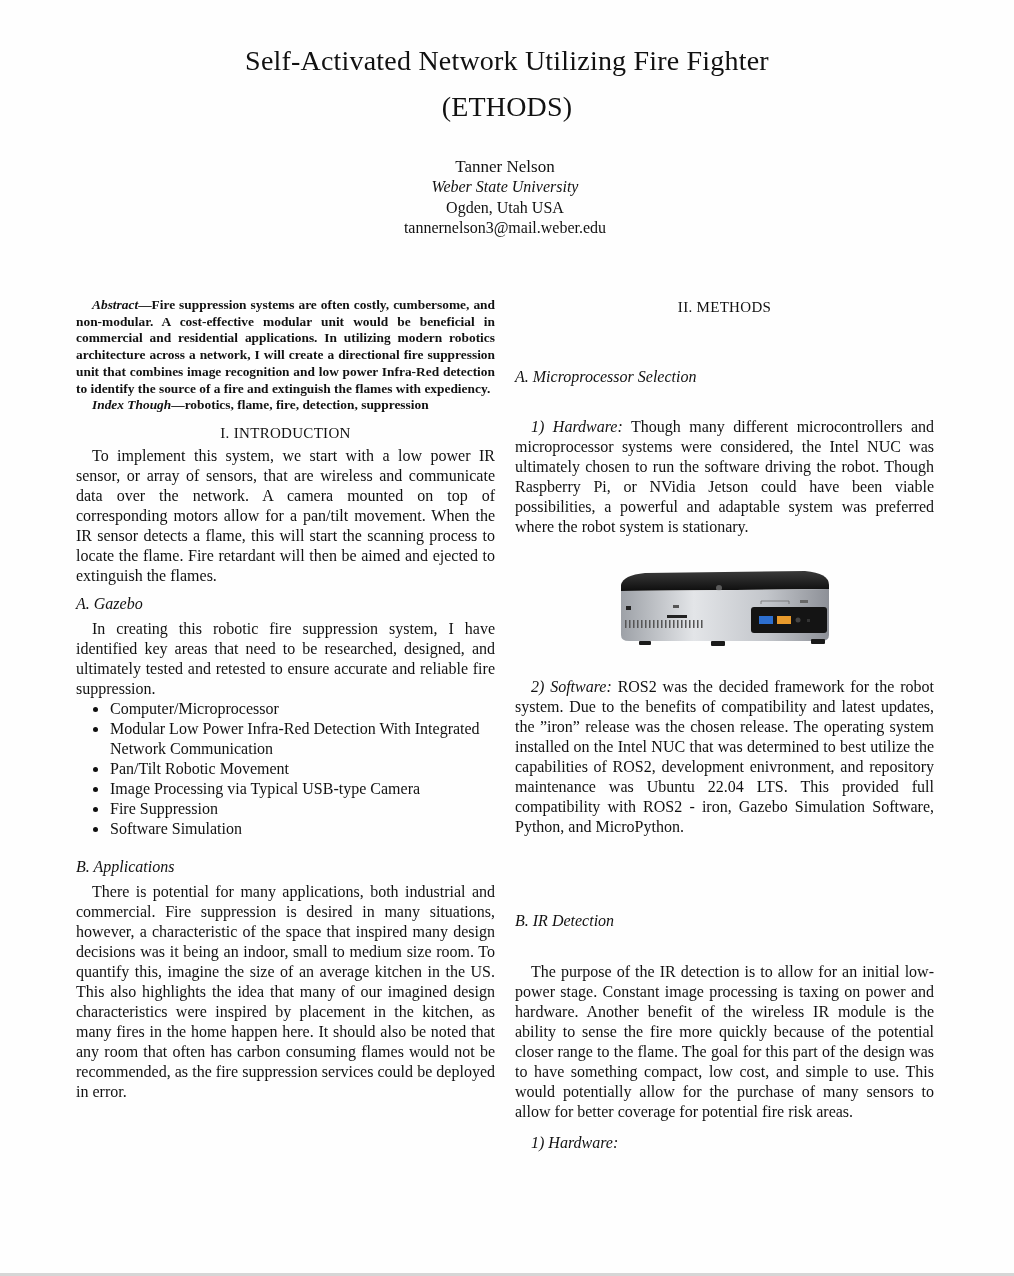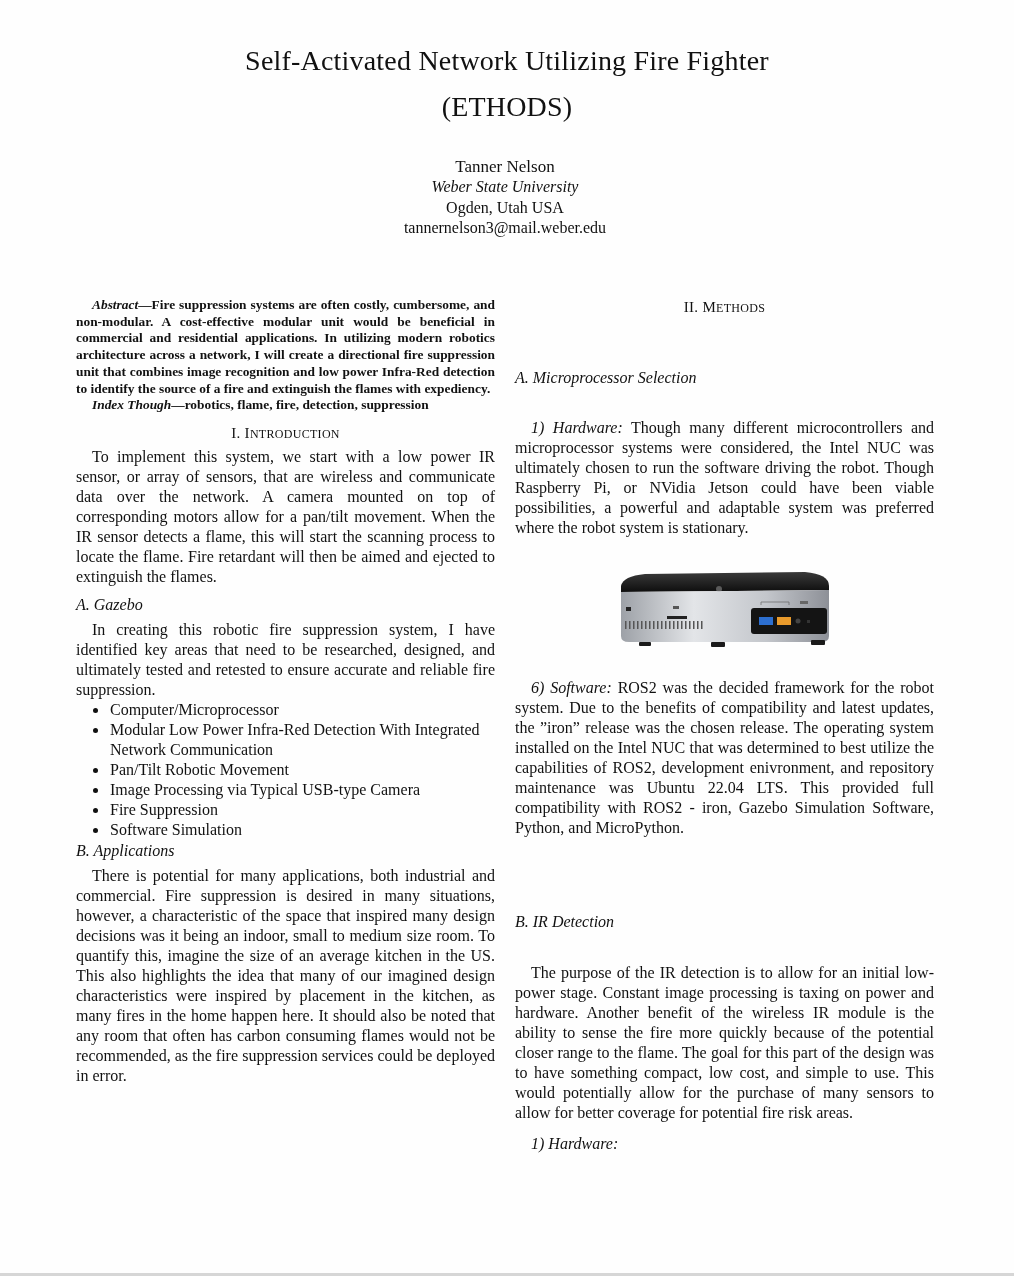--- a/index.html
+++ b/index.html
@@ -25,21 +25,21 @@
     .col-left { left: 76px; top: 297px; }
     .col-right { left: 515px; top: 297px; }
 
     p { margin: 0; text-align: justify; }
     .indent { text-indent: 16px; }
 
     .abstract { font-size: 13.4px; line-height: 16.7px; font-weight: bold; text-align: justify; }
     .abstract .lead { font-style: italic; }
 
     .sec-head { text-align: center; font-size: 15px; line-height: 20px; letter-spacing: 0.3px; }
-    .sec-head .sc { font-size: 12px; }
+    .sec-head .sc { font-size: 15px; }
     .sub-head { font-style: italic; font-size: 16px; line-height: 20px; }
     .subsub-lead { font-style: italic; }
 
     ul.bullets { margin: 0; padding: 0; list-style: none; }
     ul.bullets li { position: relative; padding-left: 34px; text-align: left; }
     ul.bullets li .dot {
       position: absolute; left: 17px; top: 8px; width: 5px; height: 5px; border-radius: 50%; background: #111;
     }
 
     .figure { position: relative; width: 419px; height: 110px; }
@@ -80,21 +80,21 @@
     <p class="indent" style="margin-top:5px;">In creating this robotic fire suppression system, I have identified key areas that need to be researched, designed, and ultimately tested and retested to ensure accurate and reliable fire suppression.</p>
     <ul class="bullets">
       <li><span class="dot"></span><span>Computer/Microprocessor</span></li>
       <li><span class="dot"></span><span>Modular Low Power Infra-Red Detection With Integrated Network Communication</span></li>
       <li><span class="dot"></span><span>Pan/Tilt Robotic Movement</span></li>
       <li><span class="dot"></span><span>Image Processing via Typical USB-type Camera</span></li>
       <li><span class="dot"></span><span>Fire Suppression</span></li>
       <li><span class="dot"></span><span>Software Simulation</span></li>
     </ul>
 
-    <div class="sub-head" style="margin-top:1px;font-family:Liberation Serif, serif;">B. Applications</div>
+    <div class="sub-head" style="margin-top:18px;font-family:Liberation Serif, serif;">B. Applications</div>
     <p class="indent" style="margin-top:5px;">There is potential for many applications, both industrial and commercial. Fire suppression is desired in many situations, however, a characteristic of the space that inspired many design decisions was it being an indoor, small to medium size room. To quantify this, imagine the size of an average kitchen in the US. This also highlights the idea that many of our imagined design characteristics were inspired by placement in the kitchen, as many fires in the home happen here. It should also be noted that any room that often has carbon consuming flames would not be recommended, as the fire suppression services could be deployed in error.</p>
   </div>
 
   <div class="col col-right">
     <div class="sec-head" style="margin-top:0px;">
       <span>II.</span>
       <span>M</span><span class="sc">ETHODS</span>
     </div>
 
     <div class="sub-head" style="margin-top:50px;">A. Microprocessor Selection</div>
@@ -159,21 +159,21 @@
             <rect x="86" y="53" width="1.5" height="8"></rect>
         </g>
 
         <rect x="24" y="74" width="12" height="4" rx="1" fill="#1a1a1a"></rect>
         <rect x="96" y="74" width="14" height="5" rx="1" fill="#1a1a1a"></rect>
         <rect x="196" y="72" width="14" height="5" rx="1" fill="#1a1a1a"></rect>
       </svg>
     </div>
 
     <p class="indent" style="margin-top:8px;">
-      <span class="subsub-lead">6) Software:</span>
+      <span class="subsub-lead">2) Software:</span>
       <span>ROS2 was the decided framework for the robot system. Due to the benefits of compatibility and latest updates, the ”iron” release was the chosen release. The operating system installed on the Intel NUC that was determined to best utilize the capabilities of ROS2, development enivronment, and repository maintenance was Ubuntu 22.04 LTS. This provided full compatibility with ROS2 - iron, Gazebo Simulation Software, Python, and MicroPython.</span>
     </p>
 
     <div class="sub-head" style="margin-top:74px;">B. IR Detection</div>
 
     <p class="indent" style="margin-top:31px;">The purpose of the IR detection is to allow for an initial low-power stage. Constant image processing is taxing on power and hardware. Another benefit of the wireless IR module is the ability to sense the fire more quickly because of the potential closer range to the flame. The goal for this part of the design was to have something compact, low cost, and simple to use. This would potentially allow for the purchase of many sensors to allow for better coverage for potential fire risk areas.</p>
 
     <div class="indent subsub-lead" style="margin-top:11px; text-indent:16px;">1) Hardware:</div>
   </div>
 

